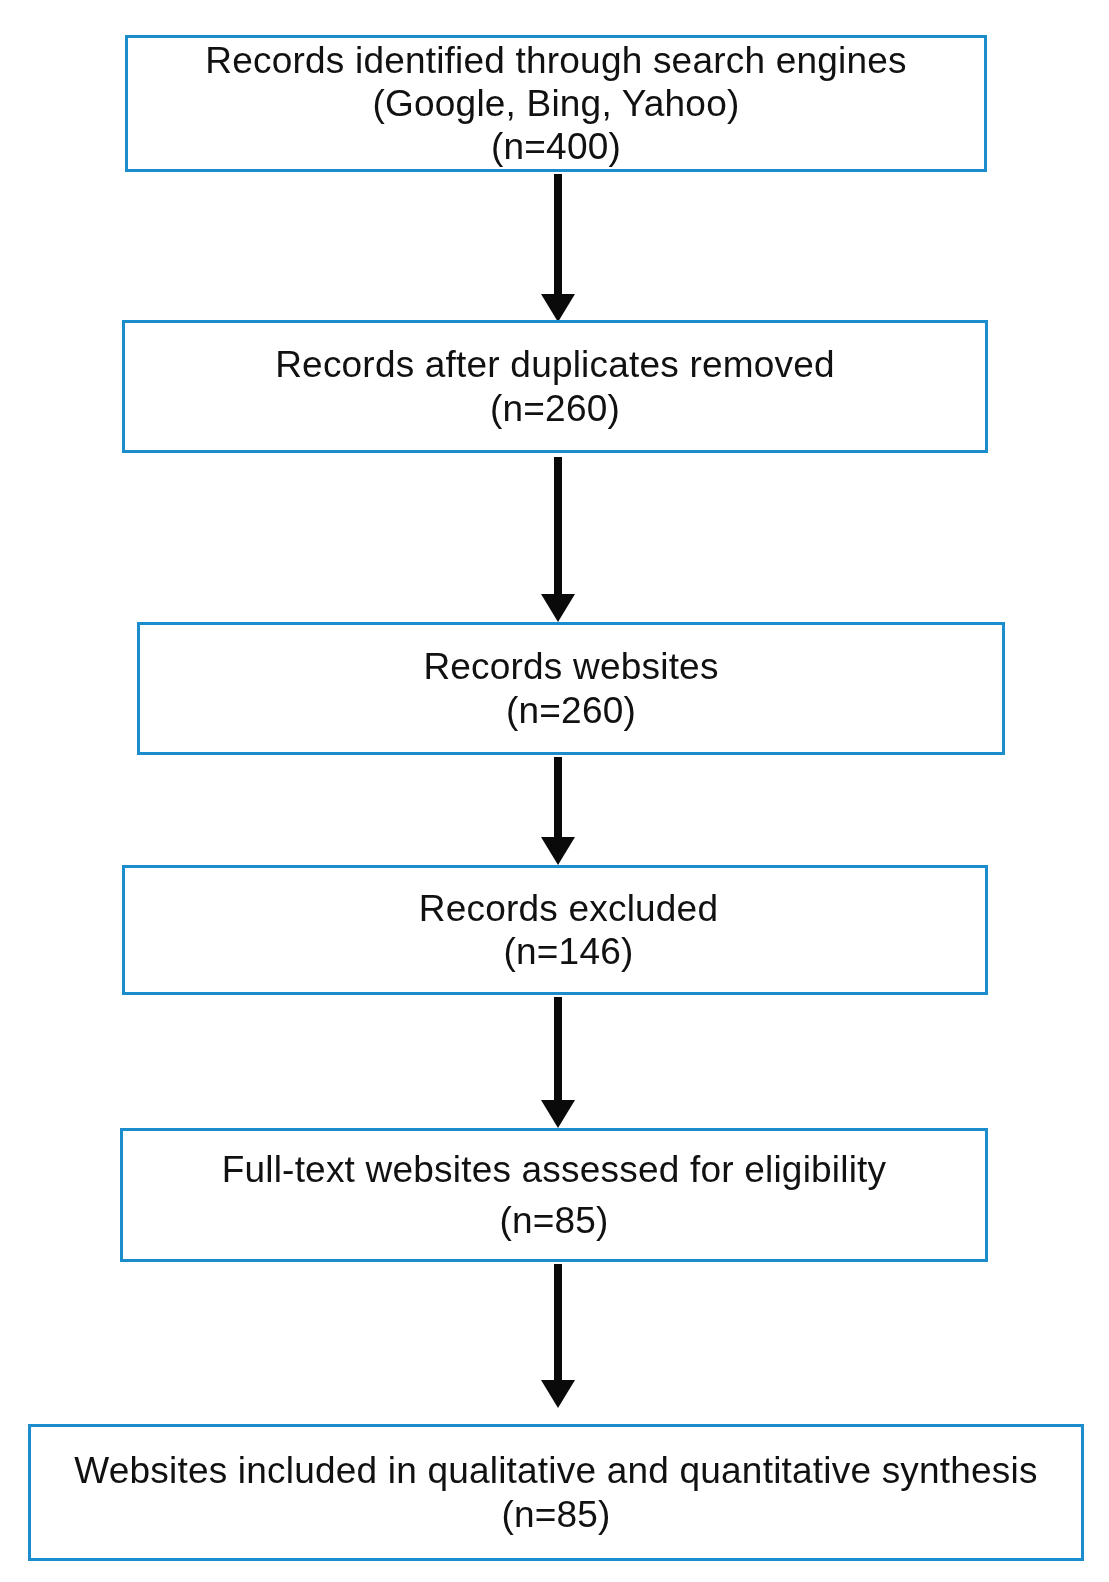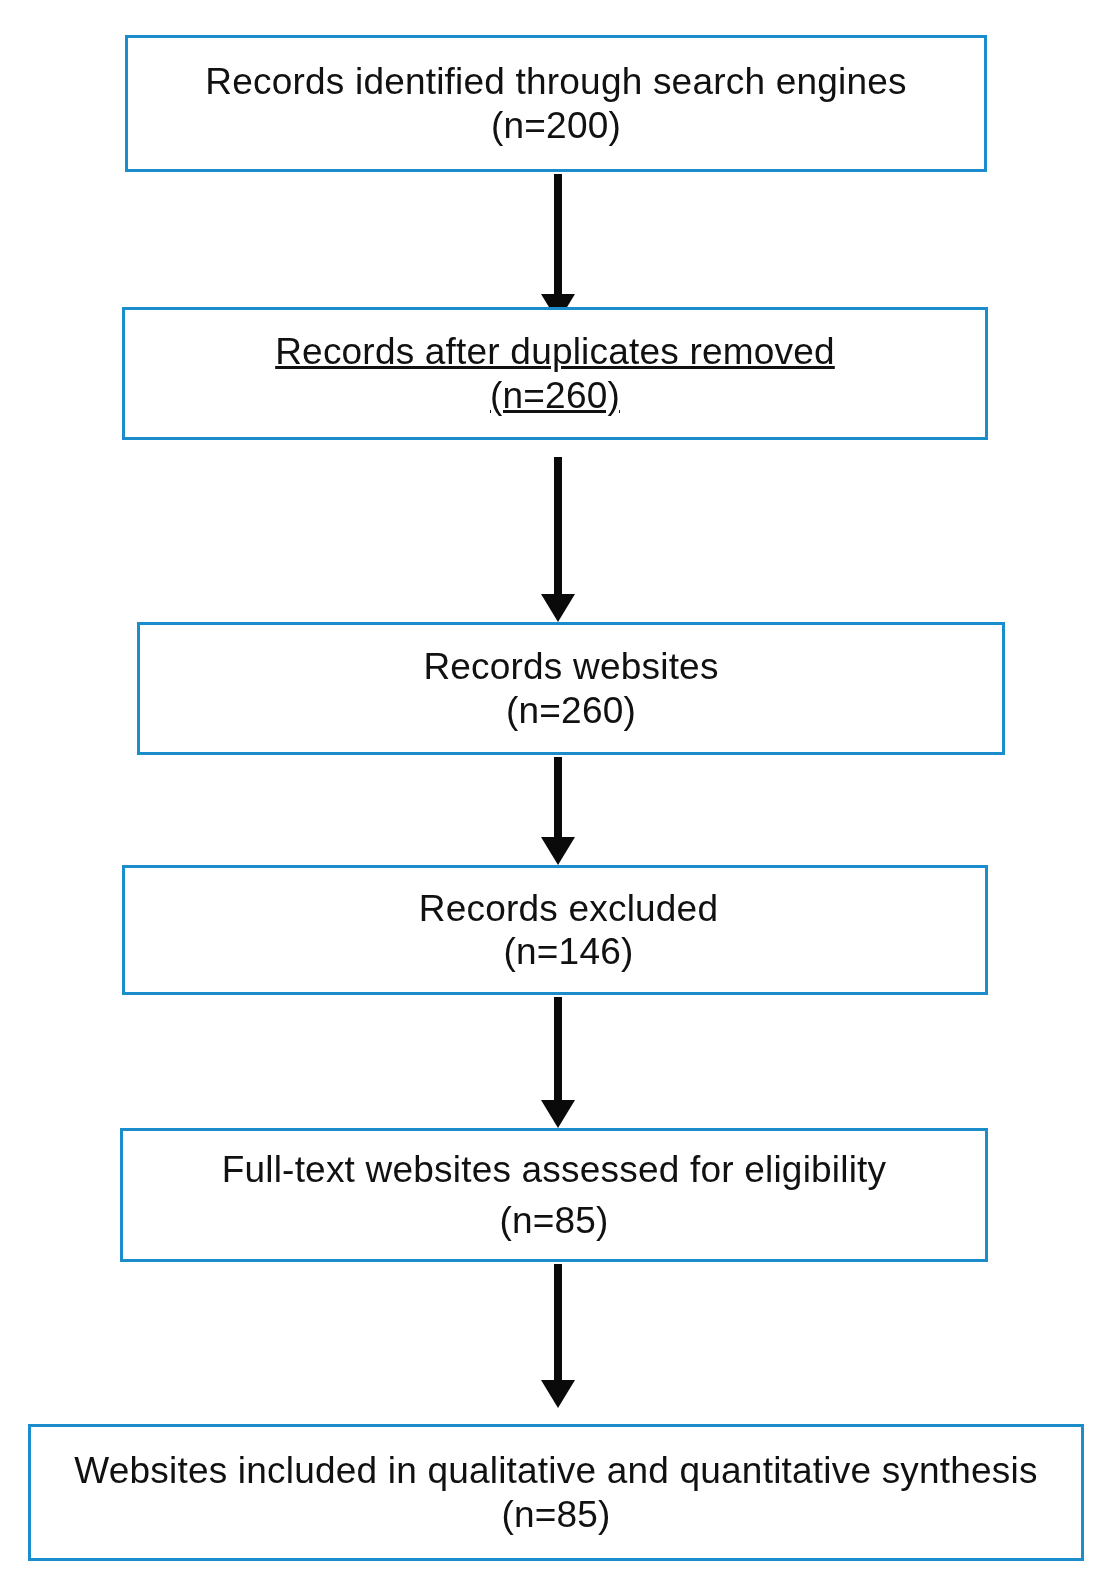--- a/index.html
+++ b/index.html
@@ -31,21 +31,21 @@
     justify-content:center;
     text-align:center;
     font-size:37px;
     line-height:1.17;
     color:var(--text-black);
     letter-spacing:0.2px;
   }
   .flow-box .line{ width:100%; }
   
   .b1{ left:125px; top:35px;   width:862px;  height:137px; }
-  .b2{ left:122px; top:307px;  width:866px;  height:133px;text-decoration:underline; }
+  .b2{ left:122px; top:320px;  width:866px;  height:133px; }
   .b3{ left:137px; top:622px;  width:868px;  height:133px; }
   .b4{ left:122px; top:865px;  width:866px;  height:130px;padding-left:27px; }
   .b5{ left:120px; top:1128px; width:868px;  height:134px;gap:8px; }
   .b6{ left:28px;  top:1408px; width:1056px; height:137px;margin-top:16px; }
 
   .arrow{
     position:absolute;
     left:541px;           
     width:34px;
     display:flex;
@@ -69,21 +69,22 @@
   .a4{ top:997px;  height:131px; }
   .a5{ top:1264px; height:144px; }
 </style>
 </head>
 <body>
 
 <div class="canvas">
 
   <div class="flow-box b1">
     <div class="line">Records identified through search engines</div>
-    <div class="line">(n=200)</div>
+    <div class="line">(Google, Bing, Yahoo)</div>
+    <div class="line">(n=400)</div>
   </div>
 
   <div class="arrow a1">
     <div class="shaft"></div>
     <div class="head"></div>
   </div>
 
   <div class="flow-box b2">
     <div class="line">Records after duplicates removed</div>
     <div class="line">(n=260)</div>

